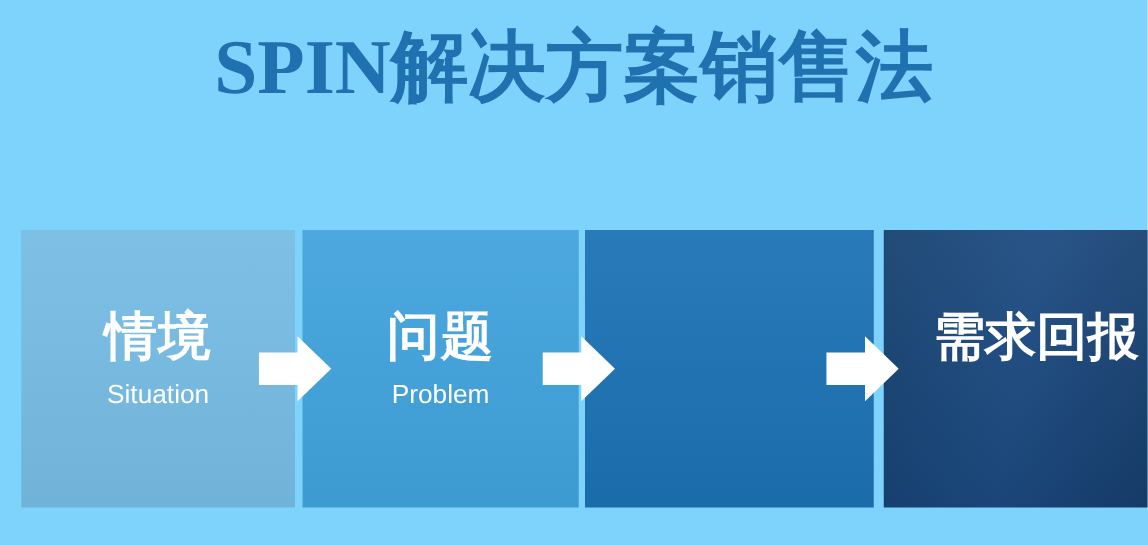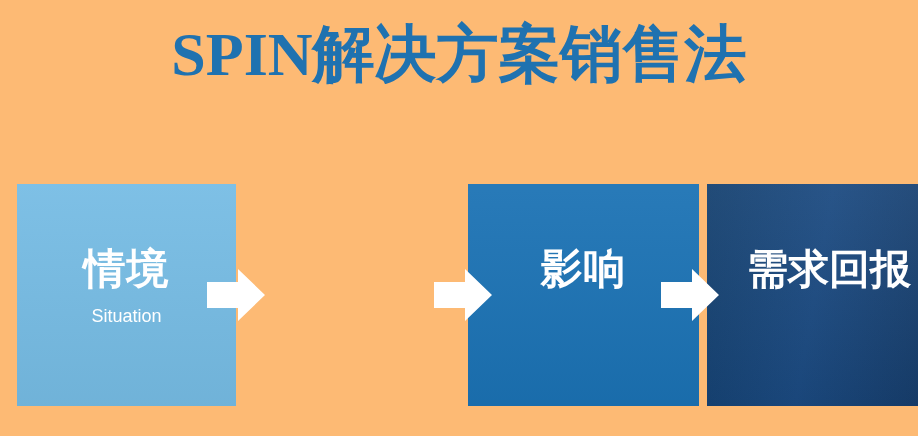--- a/index.html
+++ b/index.html
@@ -12,21 +12,21 @@
     background: #ffffff;
     font-family: "Liberation Sans", sans-serif;
     overflow: hidden;
     position: relative;
   }
 
   #slide {
     position: relative;
     width: 918px;
     height: 436px;
-    background: #fdba74;
+    background: #7dd3fc;
   }
 
   
   #title {
     position: absolute;
     left: 0;
     top: 18px;
     width: 918px;
     text-align: center;
     font-family: "Liberation Serif", "DejaVu Serif", serif;
@@ -84,21 +84,21 @@
     color: #ffffff;
   }
   .stage4 .cn {
     font-size: 41px;
     letter-spacing: 0px;
   }
 
   .en {
     font-family: "Liberation Sans", sans-serif;
     font-weight: normal;
-    font-size: 18px;
+    font-size: 21px;
     line-height: 28px;
     margin-top: 8px;
     color: #ffffff;
     white-space: nowrap;
   }
 
   
   #stage-1 { left: 0px;   width: 219px; background: #76BCE4; }
   #stage-2 { left: 225px; width: 221px; background: #41A3DC; }
   #stage-3 { left: 451px; width: 231px; background: #1B72B4; }
@@ -127,24 +127,29 @@
 
   <div id="stages" data-interactable="false">
 
     <div class="stage stage1" id="stage-1" data-interactable="true" style="background: rgb(118, 188, 228);">
       <div class="stage-inner" data-interactable="false">
         <div class="cn" data-interactable="false">情境</div>
         <div class="en" data-interactable="false">Situation</div>
       </div>
     </div>
 
+    <div class="stage stage2" id="stage-2" data-interactable="true" style="background: rgb(65, 163, 220);">
+      <div class="stage-inner" data-interactable="false">
+        <div class="cn" data-interactable="false">问题</div>
+        <div class="en" data-interactable="false">Problem</div>
+      </div>
+    </div>
 
     <div class="stage stage3" id="stage-3" data-interactable="true" style="background: rgb(27, 114, 180);">
       <div class="stage-inner" data-interactable="false">
-        <div class="cn" data-interactable="false">影响</div>
       </div>
     </div>
 
     <div class="stage stage4" id="stage-4" data-interactable="true">
       <div class="stage-inner" data-interactable="false">
         <div class="cn" data-interactable="false">需求回报</div>
       </div>
     </div>
   </div>
 

